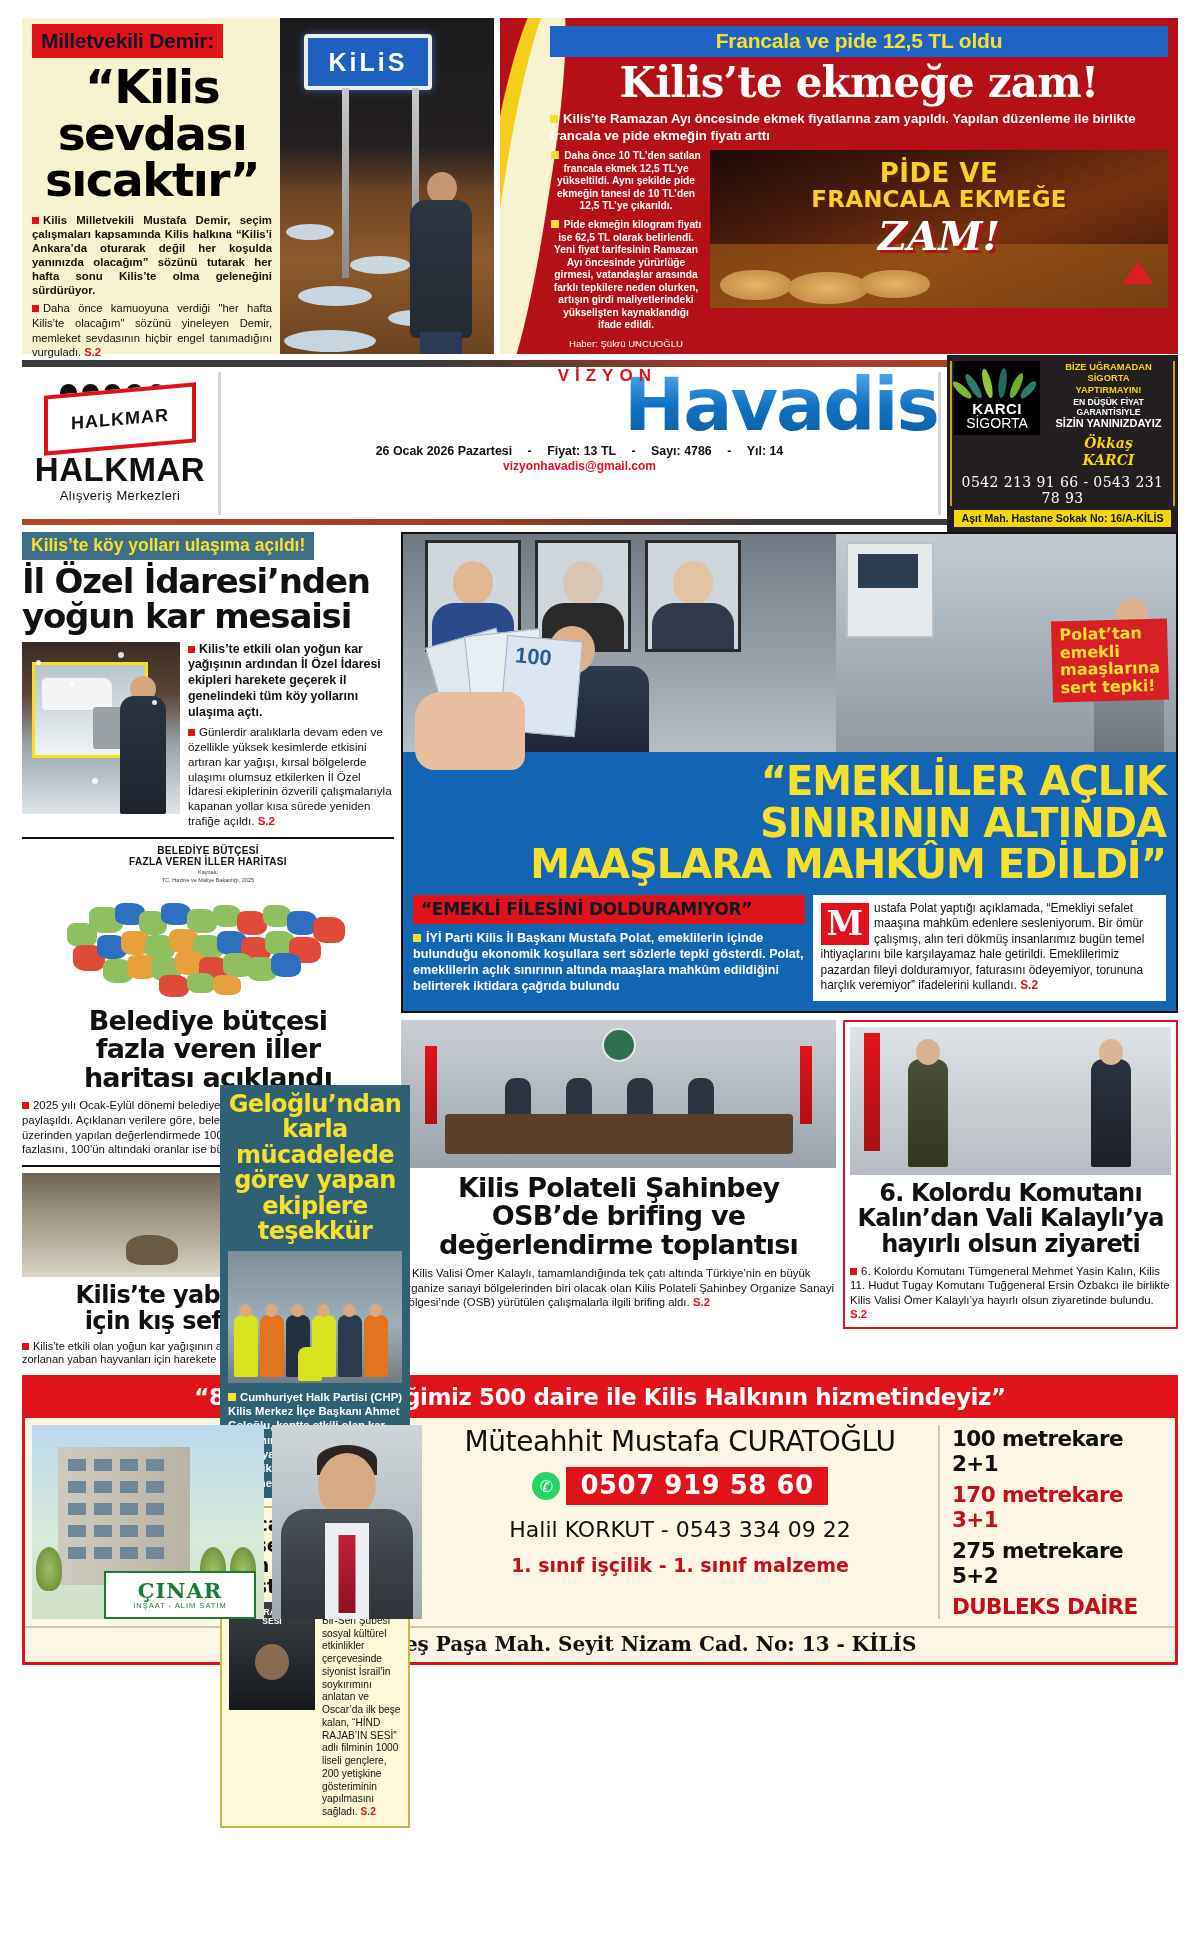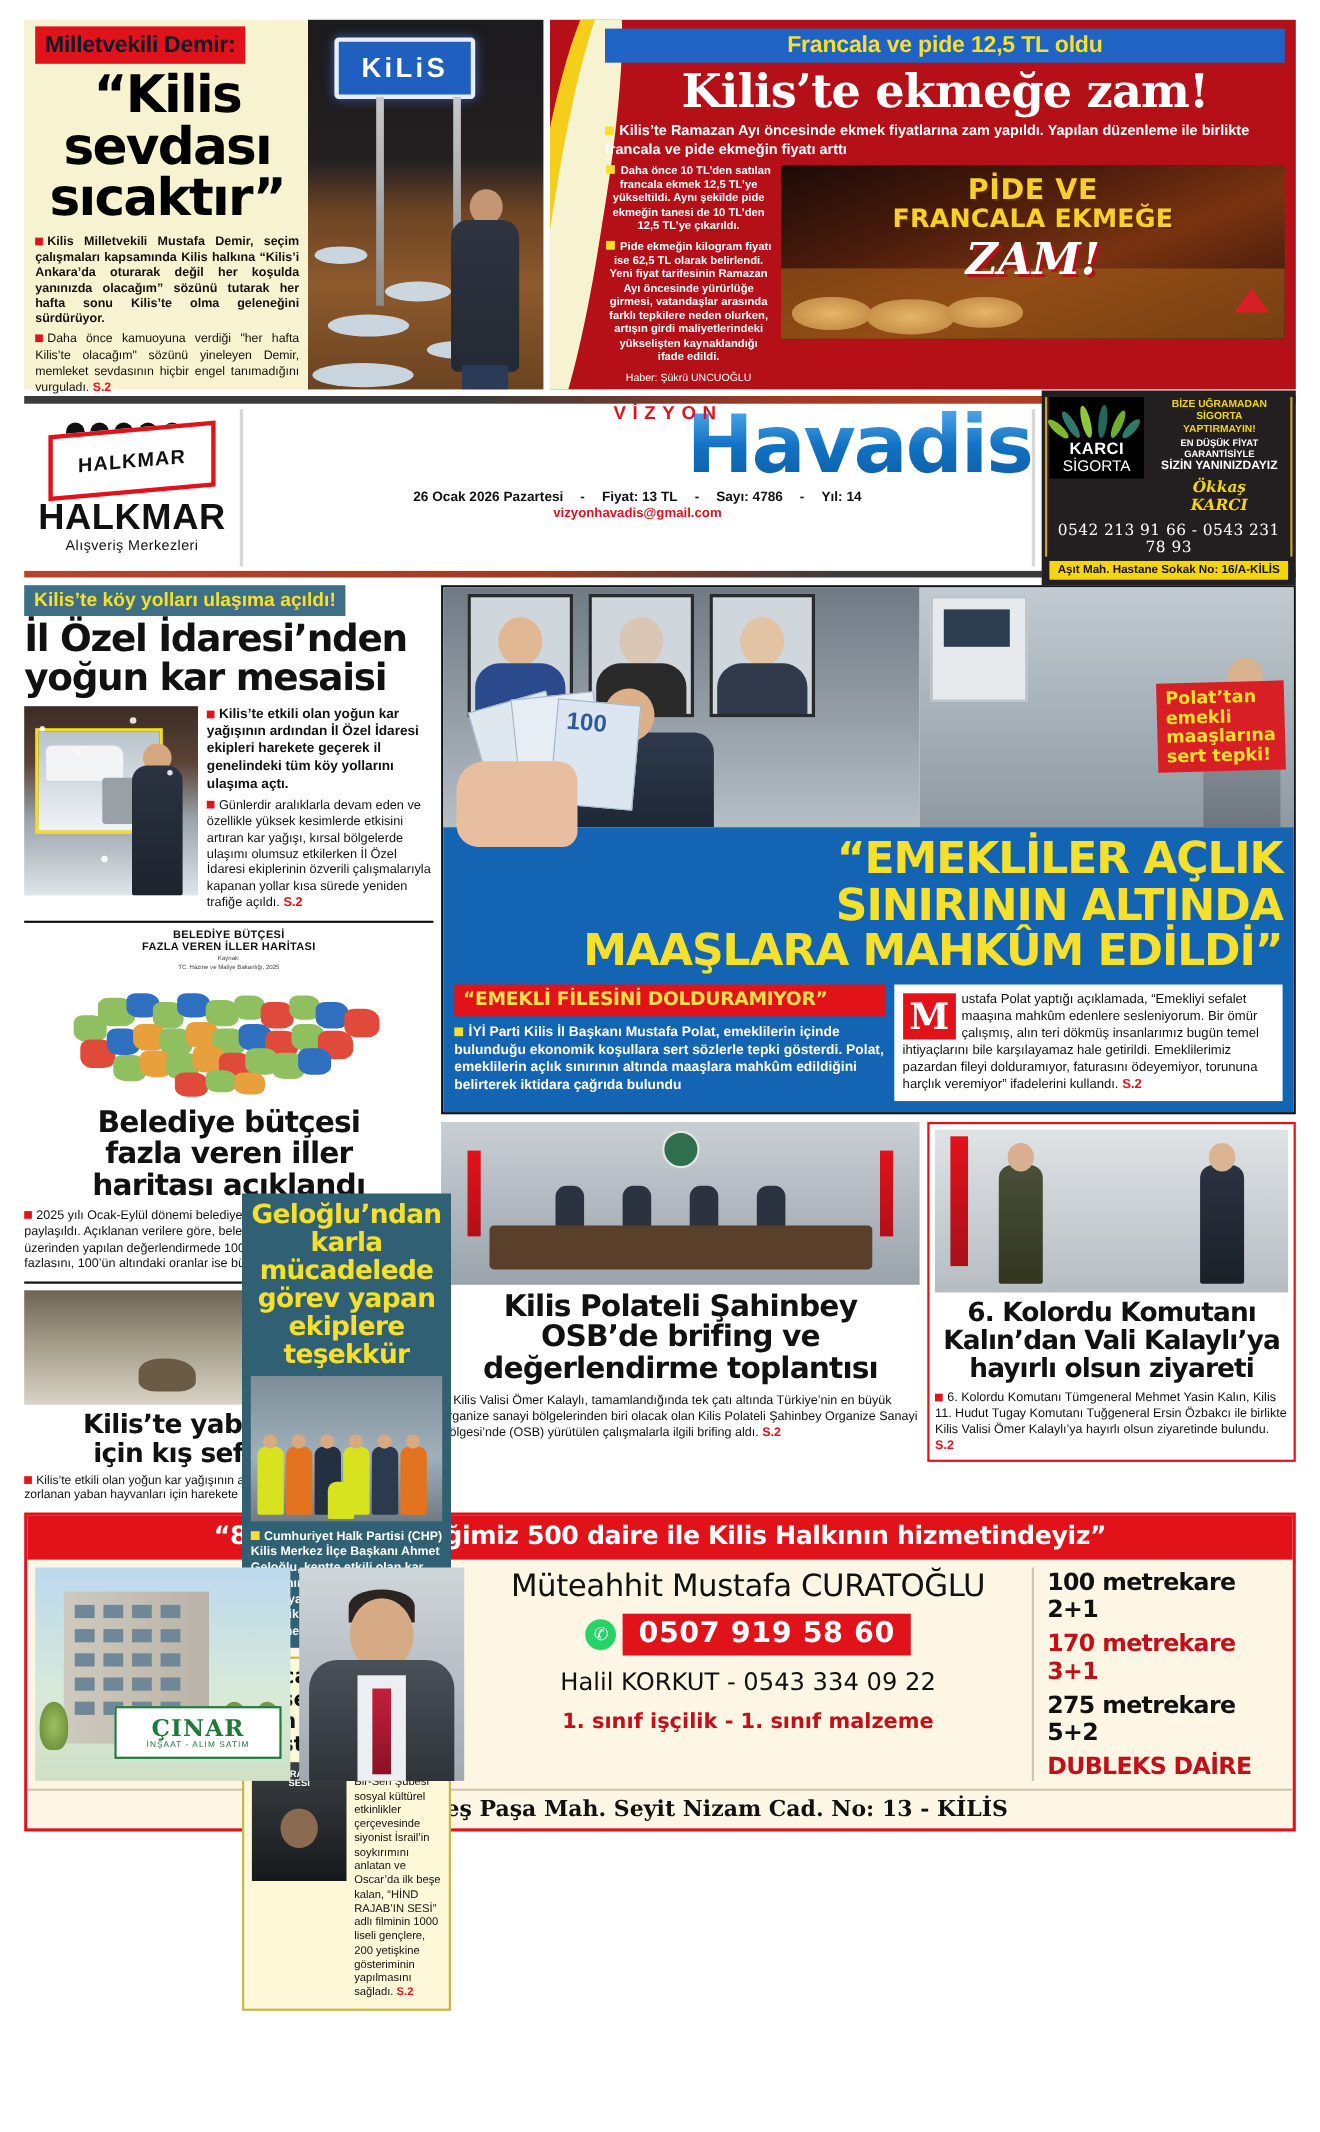--- a/index.html
+++ b/index.html
@@ -228,21 +228,21 @@
     font-family:"DejaVu Sans",sans-serif; font-weight:bold; font-size:16px; line-height:1.1;
     padding: 5px 8px 6px; transform: rotate(-1.5deg); z-index: 4;
   }
   .emek-blue { background: #1464b4; padding: 9px 10px 10px; position: relative; }
   .emek-title {
     color:#f6e02c; font-family:"DejaVu Sans",sans-serif; font-weight:bold;
     font-size: 40px; line-height: 1.04; letter-spacing: -1px; text-align: right;
   }
   .emek-sub { display: flex; gap: 8px; margin-top: 9px; align-items: stretch; }
   .emek-sub-l { width: 52%; }
-  .emek-redbar { background:#e2121b; color:#fde047; font-family:"DejaVu Sans",sans-serif; font-weight:bold; font-size:17px; padding:4px 8px 5px; letter-spacing:-.3px; }
+  .emek-redbar { background:#e2121b; color:#0f172a; font-family:"DejaVu Sans",sans-serif; font-weight:bold; font-size:17px; padding:4px 8px 5px; letter-spacing:-.3px; }
   .emek-lede { color:#fff; font-weight:bold; font-size:12.6px; line-height:1.28; margin-top:6px; }
   .emek-sub-r { flex:1; background:#fff; padding:6px 8px 7px; font-size:11.9px; line-height:1.3; }
   .dropcap { float:left; background:#e2121b; color:#fff; font-family:"DejaVu Serif",serif; font-weight:bold;
     font-size:33px; line-height:1; padding:4px 6px 5px; margin:2px 5px 0 0; }
 
   
   .bot-row { display: flex; gap: 7px; margin-top: 7px; }
   .bot-a { width: 56%; }
   .bot-b { flex: 1; border: 2px solid #e2121b; padding: 5px; }
   .bot-photo { width: 100%; height: 148px; position: relative; overflow: hidden; }
@@ -260,21 +260,21 @@
 
   
   .ad { margin-top: 8px; border: 3px solid #e2121b; }
   .ad-top { background:#e2121b; color:#fff; font-family:"DejaVu Sans",sans-serif; font-weight:bold;
     font-size:23px; text-align:center; padding:6px 0 8px; letter-spacing:-.4px; }
   .ad-body { display:flex; background:#fdf6e4; padding:7px; gap:8px; }
   .ad-building { width: 232px; height: 194px; background: linear-gradient(#bcd9ef 0%,#d8ead8 60%,#cfe0c6 100%); position: relative; overflow: hidden; }
   .bld { position:absolute; left:26px; bottom:34px; width:132px; height:138px; background: linear-gradient(90deg,#cfcabf,#b9b3a6); }
   .bld i { position:absolute; background:#6f8796; }
   .tree { position:absolute; bottom:28px; width:26px; height:44px; background: radial-gradient(#9fbf62,#5f8431); border-radius:50% 50% 40% 40%; }
-  .cinar { position:absolute; left:72px; bottom:20px; width:152px; height:48px; background:#fff; border:2px solid #1f7a3a; display:flex; flex-direction:column; align-items:center; justify-content:center;margin-top:28px;}
+  .cinar { position:absolute; left:72px; bottom:0; width:152px; height:48px; background:#fff; border:2px solid #1f7a3a; display:flex; flex-direction:column; align-items:center; justify-content:center;margin-top:28px;}
   .cinar b { color:#1f7a3a; font-family:"DejaVu Serif",serif; font-size:21px; letter-spacing:1px; line-height:1; }
   .cinar s { color:#1f7a3a; font-size:7.5px; text-decoration:none; letter-spacing:1px; }
   .ad-person { width: 150px; height: 194px; background: linear-gradient(#cfd6da,#9fa9b0); position: relative; overflow: hidden; }
   .ap-head { position:absolute; left:50%; transform:translateX(-50%); top:28px; width:58px; height:66px; background:#d6aa85; border-radius:50%; }
   .ap-hair { position:absolute; left:50%; transform:translateX(-50%); top:20px; width:60px; height:30px; background:#2b2420; border-radius:50% 50% 0 0; }
   .ap-suit { position:absolute; left:50%; transform:translateX(-50%); bottom:0; width:132px; height:110px; background:linear-gradient(#4a5058,#2f343a); border-radius:26px 26px 0 0; }
   .ap-shirt { position:absolute; left:50%; transform:translateX(-50%); bottom:0; width:44px; height:96px; background:#eceff1; }
   .ap-tie { position:absolute; left:50%; transform:translateX(-50%); bottom:6px; width:17px; height:78px; background:linear-gradient(#c2203a,#8c1126); }
   .ad-mid { flex:1; display:flex; flex-direction:column; border-right:2px solid #cfc6ad; padding-right:8px; }
   .ad-name { font-family:"DejaVu Sans",sans-serif; font-size:28px; text-align:center; letter-spacing:-.4px; }

